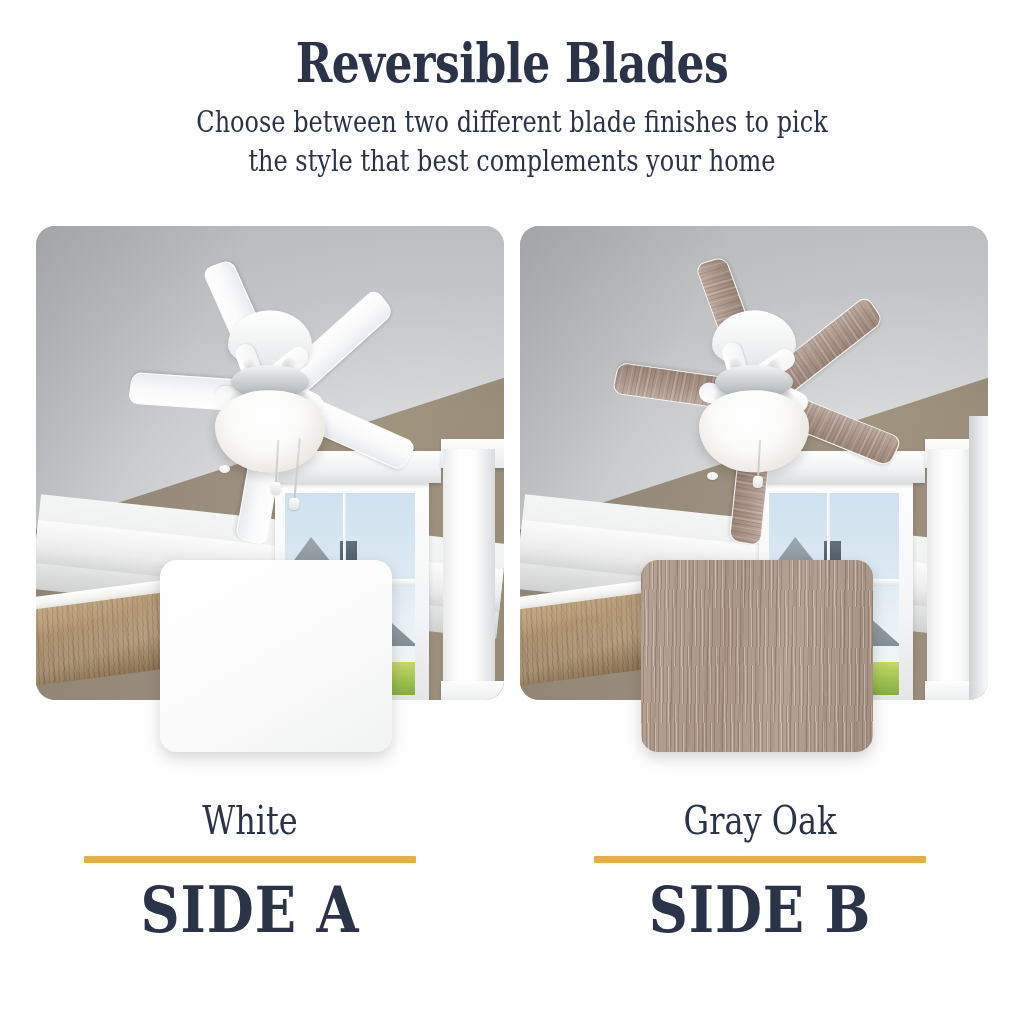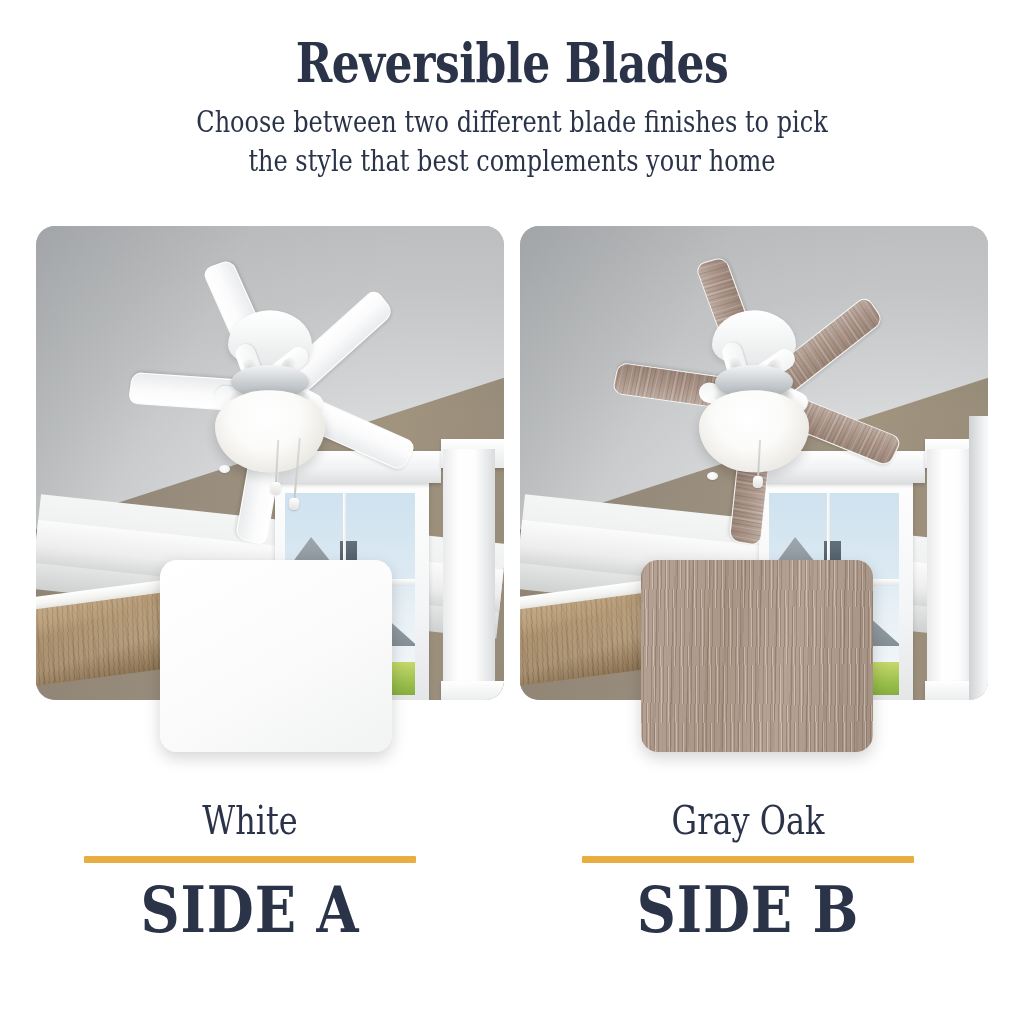--- a/index.html
+++ b/index.html
@@ -266,21 +266,21 @@
       repeating-linear-gradient(91deg, rgba(88,66,52,.26) 0px, rgba(88,66,52,.26) 1px, rgba(0,0,0,0) 1px, rgba(0,0,0,0) 4px),
       repeating-linear-gradient(89deg, rgba(255,255,255,.30) 0px, rgba(255,255,255,.30) 1px, rgba(0,0,0,0) 1px, rgba(0,0,0,0) 7px),
       repeating-linear-gradient(92deg, rgba(120,96,76,.16) 0px, rgba(120,96,76,.16) 3px, rgba(0,0,0,0) 3px, rgba(0,0,0,0) 17px),
       linear-gradient(100deg,#b7a395 0%,#ab9686 38%,#b6a294 62%,#a38f80 100%);
   }
 
   
   .footer{position:absolute;left:0;top:800px;width:1024px;}
   .col{position:absolute;top:0;width:340px;text-align:center;}
   .col.a{left:80px;}
-  .col.b{left:578px;}
+  .col.b{left:590px;}
   .finish-name{
     font-family:"DejaVu Serif", serif;
     font-size:39px;
     color:#2b3349;
     transform:scaleX(.82);
     line-height:1.1;
     white-space:nowrap;
   }
   .divider{
     margin:13px auto 0;

